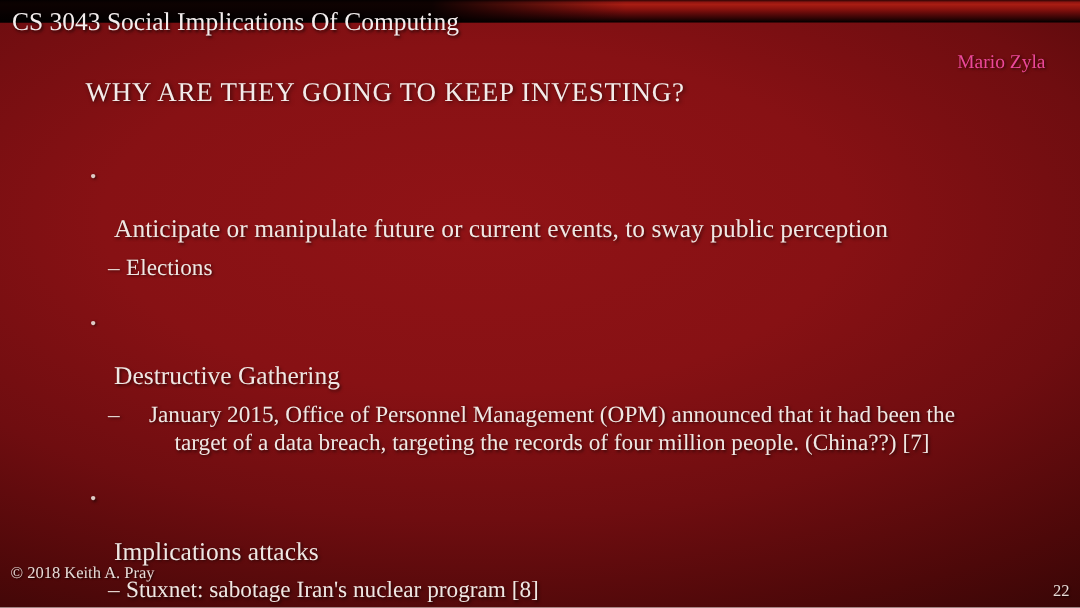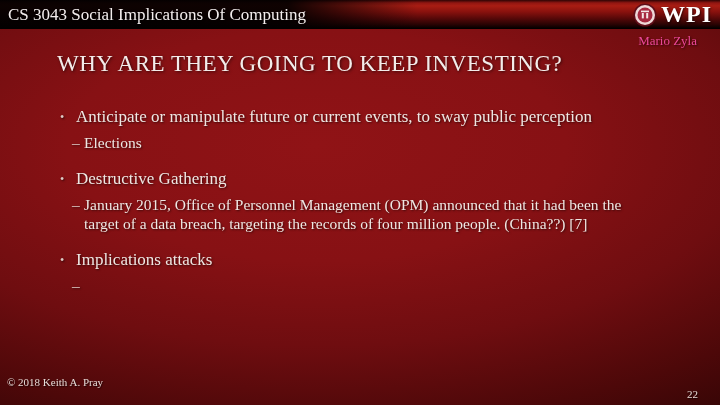--- a/index.html
+++ b/index.html
@@ -9,21 +9,21 @@
     overflow: hidden;
     font-family: "Liberation Serif", "DejaVu Serif", serif;
     background:
       radial-gradient(ellipse 115% 95% at 44% 36%,
         #901316 0%, #871114 30%, #6f0d10 52%, #4d0809 72%, #300505 88%, #1f0303 100%);
   }
 
   
   .topbar {
     position: absolute; top: 0; left: 0;
-    width: 720px; height: 29px;
+    width: 720px; height: 15px;
     background:
       linear-gradient(to right, rgba(2,0,0,0.94) 0%, rgba(2,0,0,0.92) 40%, rgba(2,0,0,0) 58%),
       linear-gradient(to bottom, #2d0404 0%, #911611 10%, #a81d13 20%, #8a120e 40%, #5a0909 62%, #270303 85%, #060000 97%, #000 100%);
   }
   .course {
     position: absolute; left: 8px; top: 0;
     height: 29px; line-height: 29px;
     font-size: 17px; color: #f3eded;
     text-shadow: 1px 1px 2px rgba(0,0,0,0.7);
     white-space: nowrap;
@@ -42,75 +42,62 @@
   .author {
     position: absolute; top: 33px; right: 23px;
     font-size: 13px; color: #ec4899;
     text-shadow: 1px 1px 2px rgba(0,0,0,0.6);
   }
 
   
   .slide-title {
     position: absolute; left: 57px; top: 51px;
     margin: 0; font-weight: normal;
-    font-size: 23px; letter-spacing: 0.5px;
+    font-size: 18px; letter-spacing: 0.5px;
     color: #f3ecea;
     text-shadow: 1px 1px 3px rgba(0,0,0,0.6);
     white-space: nowrap;
   }
 
   
   .content {
     position: absolute; left: 57px; top: 106px;
     width: 612px;
     color: #efe7e3;
     text-shadow: 1px 1px 2px rgba(0,0,0,0.55);
   }
   .group { margin-top: 16px; }
   .group:first-child { margin-top: 0; }
   .l1 { display: flex; font-size: 17px; line-height: 22px; }
   .l1 .m {
     width: 16px; flex: none; padding-left: 3px;
     font-size: 12px; line-height: 22px; color: #ddcbc6;
   }
-  .l1 .t { flex: 1; max-width: 596px; }
+  .l1 .t { flex: 1; max-width: 596px; margin-top: 36px; }
   .l2 { display: flex; margin-left: 15px; margin-top: 5px; font-size: 15.5px; line-height: 19px; }
   .l2 .m { width: 12px; flex: none; color: #e2d2cd; }
-  .l2 .t { max-width: 568px; }
+  .l2 .t { max-width: 568px; text-align: center; }
 
   
   .footer-left {
     position: absolute; left: 7px; bottom: 17px;
     font-size: 11px; color: #e7dbd7;
     text-shadow: 1px 1px 1px rgba(0,0,0,0.6);
   }
   .footer-right {
-    position: absolute; right: 22px; bottom: 5px;
+    position: absolute; right: 7px; bottom: 5px;
     font-size: 11px; color: #e7dbd7;
     text-shadow: 1px 1px 1px rgba(0,0,0,0.6);
   }
 </style>
 </head>
 <body>
 
 <div class="topbar">
   <span class="course">CS 3043 Social Implications Of Computing</span>
-  <div class="logo">
-    <span class="seal">
-      <svg width="24" height="24" viewBox="0 0 24 24">
-        <circle cx="12" cy="12" r="11.5" fill="#5f0d18"></circle>
-        <circle cx="12" cy="12" r="10" fill="#eed8d8"></circle>
-        <circle cx="12" cy="12" r="7.5" fill="#a62940"></circle>
-        <rect x="8" y="7.6" width="8" height="1.6" fill="#f3e6e6"></rect>
-        <rect x="8.8" y="10" width="2" height="5.4" fill="#f3e6e6"></rect>
-        <rect x="13.2" y="10" width="2" height="5.4" fill="#f3e6e6"></rect>
-      </svg>
-    </span>
-    <span class="wpitext">WPI</span>
-  </div>
 </div>
 
 <div class="author">Mario Zyla</div>
 
 <h1 class="slide-title">WHY ARE THEY GOING TO KEEP INVESTING?</h1>
 
 <div class="content">
 
   <div class="group">
     <div class="l1">
@@ -134,19 +121,20 @@
     </div>
   </div>
 
   <div class="group">
     <div class="l1">
       <span class="m">•</span>
       <span class="t">Implications attacks</span>
     </div>
     <div class="l2">
       <span class="m">–</span>
+      <span class="t">Stuxnet: sabotage Iran's nuclear program [8]</span>
     </div>
   </div>
 
 </div>
 
 <div class="footer-left">© 2018 Keith A. Pray</div>
 <div class="footer-right">22</div>
 
 </body></html>

